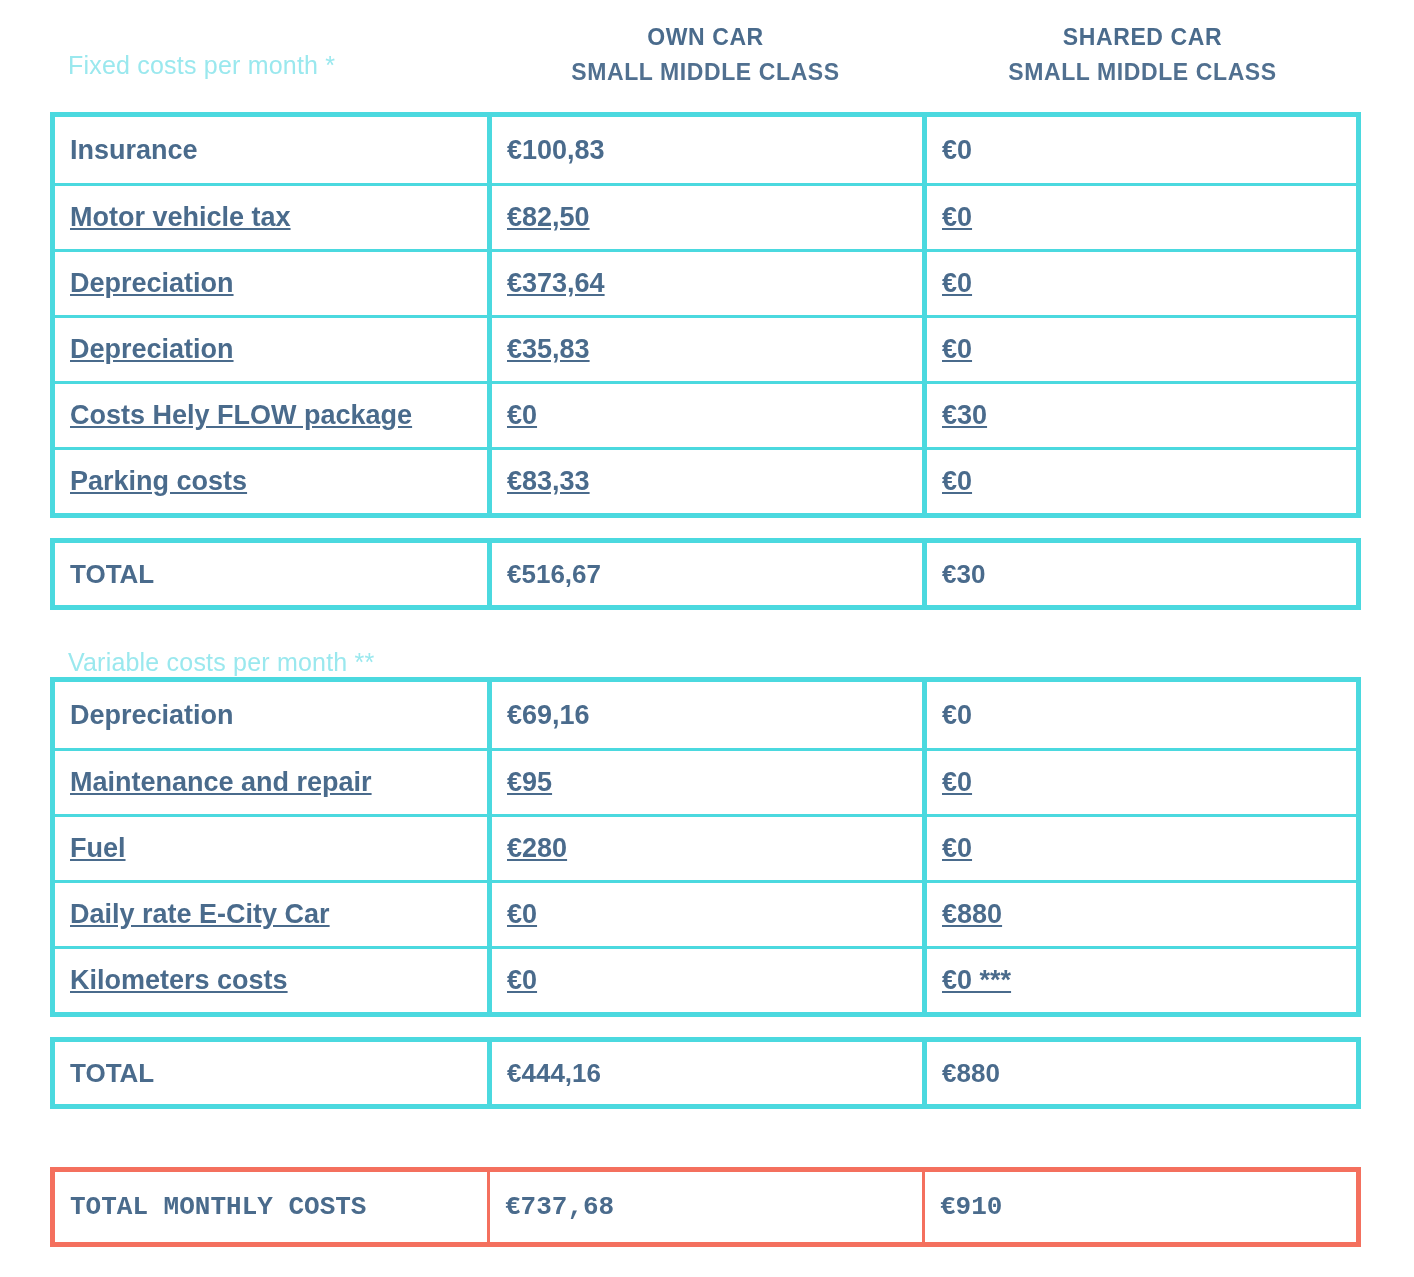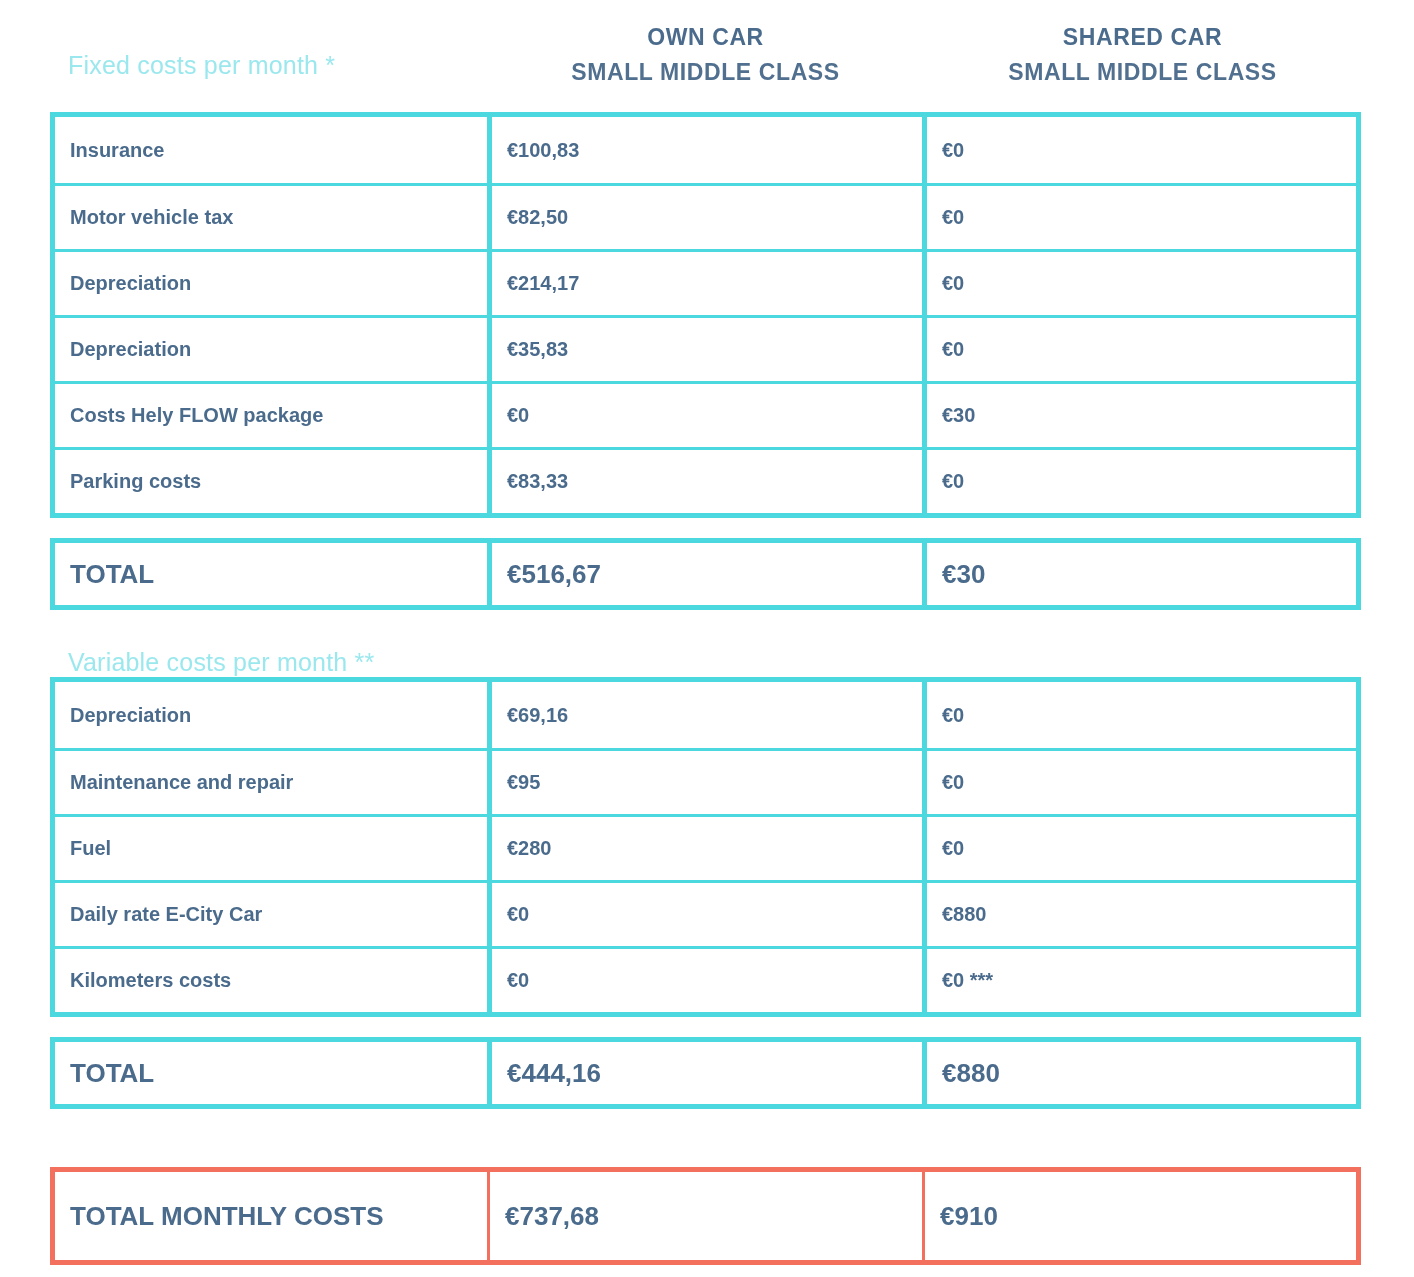--- a/index.html
+++ b/index.html
@@ -49,25 +49,25 @@
   
   .grid-table{
     border:5px solid var(--teal);
     background:#fff;
   }
   .t-row{
     display:grid;
     grid-template-columns:432px 435px 1fr;
     height:66px;
   }
-  .t-row + .t-row{border-top:3px solid var(--teal);}
+  .t-row + .t-row{border-top:3px solid var(--teal);text-decoration:underline;}
   .cell{
     display:flex;
     align-items:center;
-    font-size:20px;
+    font-size:27px;
     font-weight:600;
     color:var(--slate);
     padding-left:15px;
     white-space:nowrap;
     overflow:hidden;
   }
   .cell.val{border-left:5px solid var(--teal);}
 
   .total-box{
     border:5px solid var(--teal);
@@ -85,21 +85,21 @@
     padding:38px 0 0 18px;
     letter-spacing:0.2px;
   }
 
   
   .grand-box{
     border:5px solid var(--red);
     margin-top:58px;
     background:#fff;
   }
-  .grand-box .t-row{height:88px;}
+  .grand-box .t-row{height:70px;font-family:Liberation Mono, monospace;}
   .grand-box .cell{font-weight:700;font-size:26px;}
   .grand-box .cell.val{border-left:3px solid var(--red);}
 </style>
 </head>
 <body>
 
 <div class="sheet">
 
   <div class="head-row">
     <div class="section-heading">Fixed costs per month *</div>
@@ -119,21 +119,21 @@
       <div class="cell val">€100,83</div>
       <div class="cell val">€0</div>
     </div>
     <div class="t-row">
       <div class="cell">Motor vehicle tax</div>
       <div class="cell val">€82,50</div>
       <div class="cell val">€0</div>
     </div>
     <div class="t-row">
       <div class="cell">Depreciation</div>
-      <div class="cell val">€214,17</div>
+      <div class="cell val">€373,64</div>
       <div class="cell val">€0</div>
     </div>
     <div class="t-row">
       <div class="cell">Depreciation</div>
       <div class="cell val">€35,83</div>
       <div class="cell val">€0</div>
     </div>
     <div class="t-row">
       <div class="cell">Costs Hely FLOW package</div>
       <div class="cell val">€0</div>

